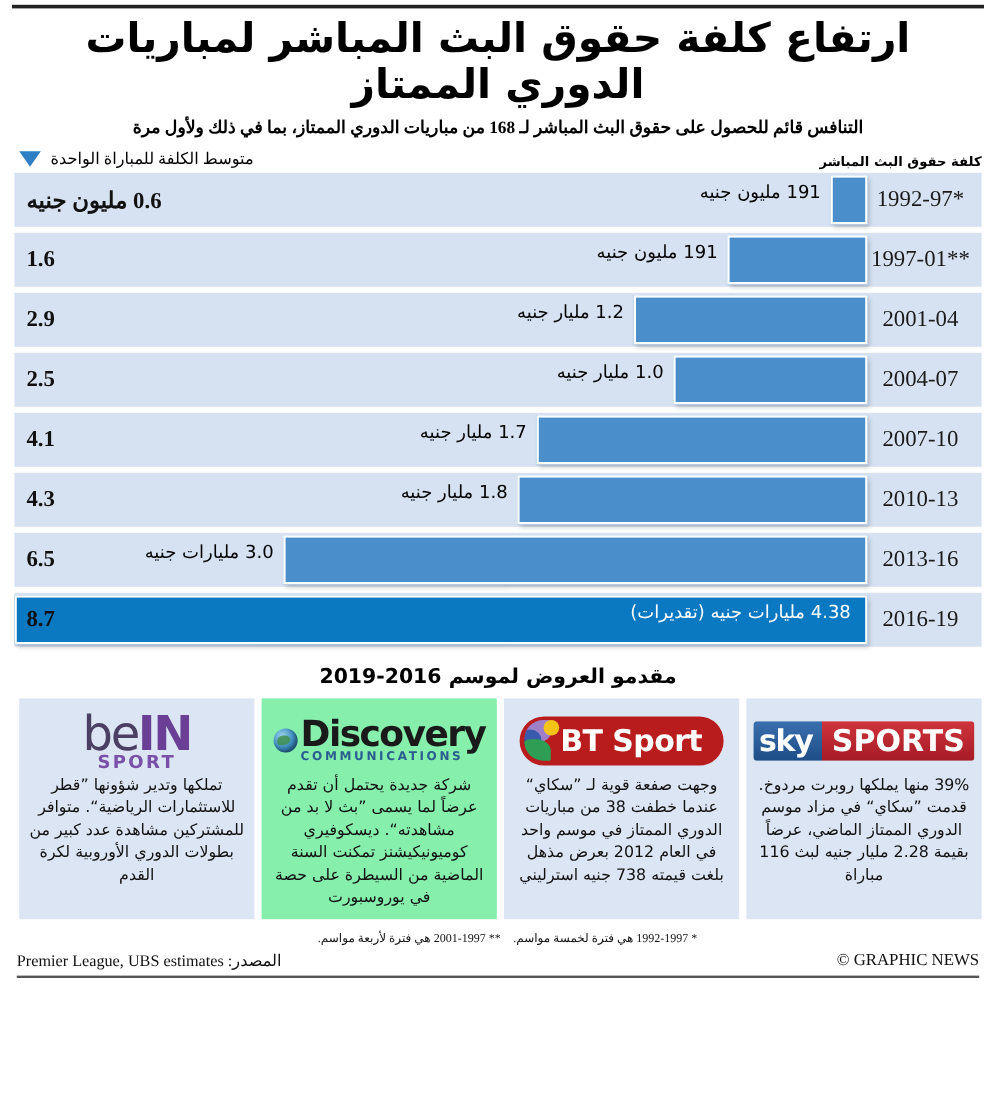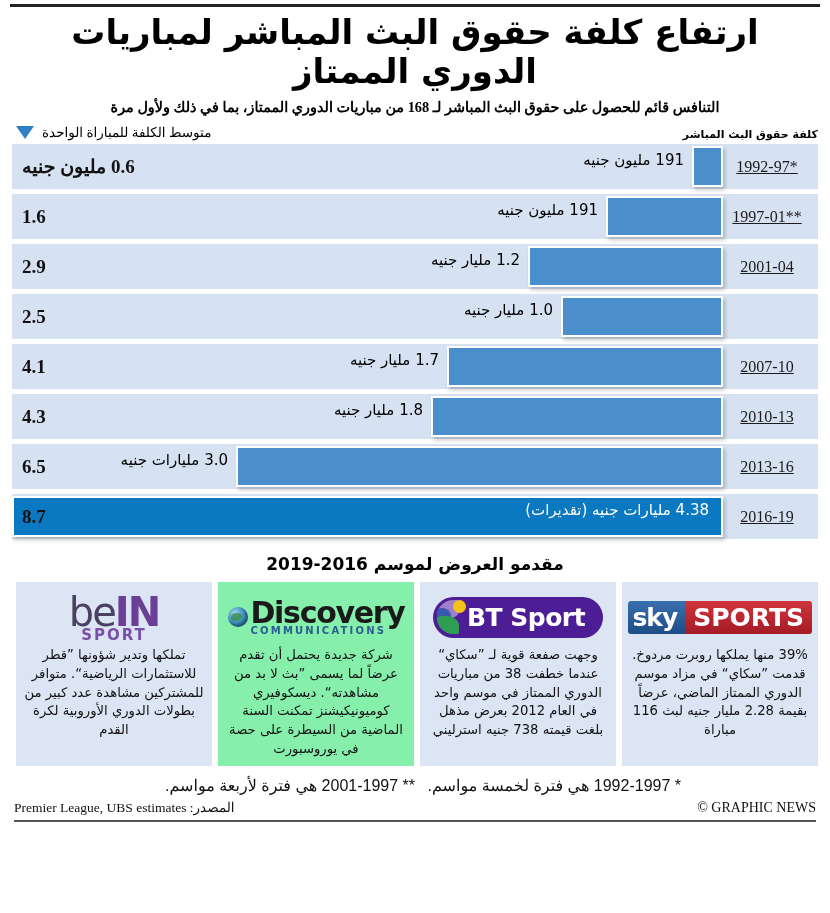--- a/index.html
+++ b/index.html
@@ -74,23 +74,22 @@
     font-family:"Liberation Serif", serif;
     font-weight:bold;font-size:19px;color:#111;
     direction:rtl;
     white-space:nowrap;
   }
   .row .period{
     position:absolute;top:0;right:0;
     width:102px;height:45px;
     display:flex;align-items:center;justify-content:center;
     font-family:"Liberation Serif", serif;
-    font-size:16px;color:#1b1b1b;
+    font-size:19px;color:#1b1b1b;
     direction:ltr;
-    text-decoration:underline;
   }
   .bar{
     position:absolute;top:2px;
     height:41px;
     background:#4a8fcc;
     border:2px solid #ffffff;
     box-sizing:border-box;
     box-shadow:2px 3px 4px rgba(0,0,0,0.22);
     display:flex;align-items:center;
   }
@@ -162,21 +161,21 @@
     font-family:"DejaVu Sans", sans-serif;font-weight:bold;
     font-size:30px;color:#1a1a1a;letter-spacing:-1.3px;display:block;
   }
   .disc-txt .d2{
     font-family:"DejaVu Sans", sans-serif;font-weight:bold;
     font-size:10px;color:#2a5d8f;letter-spacing:2.2px;display:block;margin-top:-2px;
   }
 
   
   .bt{
-    position:relative;background:#4c1d95;border-radius:22px;
+    position:relative;background:#b91c1c;border-radius:22px;
     padding:6px 18px 6px 34px;direction:ltr;display:inline-block;
   }
   .bt .blob{
     position:absolute;left:4px;top:3px;width:30px;height:34px;overflow:hidden;border-radius:16px 4px 4px 16px;
   }
   .bt .blob i{position:absolute;display:block;}
   .bt .blob .p{left:0;top:0;width:22px;height:18px;background:#9f7fc8;border-radius:50% 10% 40% 20%;}
   .bt .blob .y{left:16px;top:0px;width:13px;height:13px;background:#f3c417;border-radius:50%;}
   .bt .blob .g{left:-2px;top:16px;width:24px;height:20px;background:#2f9e55;border-radius:30% 50% 20% 50%;}
   .bt .blob .b{left:-4px;top:8px;width:18px;height:16px;background:#2b57a8;border-radius:50%;opacity:.9;}
@@ -194,22 +193,22 @@
   }
   .sky .s2{
     background:linear-gradient(#d0343c,#a51b26);
     color:#fff;font-family:"DejaVu Sans", sans-serif;font-weight:bold;
     font-size:25px;padding:2px 8px;letter-spacing:0px;
   }
 
   
   .footnotes{
     text-align:center;
-    font-family:Liberation Sans, sans-serif;
-    font-size:16px;
+    font-family:Liberation Serif, serif;
+    font-size:10px;
     padding:10px 14px 2px 30px;color:#111;
     direction:rtl;
   }
   .footnotes span{margin:0 4px;}
   .sourcerow{
     display:flex;justify-content:space-between;align-items:flex-end;
     padding:2px 14px 0 14px;
   }
   .copyright{
     font-family:"Liberation Serif", serif;
@@ -258,20 +257,21 @@
       <div class="row">
         <div class="bar" style="right: 95px; width: 195px;"></div>
         <div class="barlabel" style="right: 298px;">1.2 مليار جنيه</div>
         <div class="avg">2.9</div>
         <div class="period">2001-04</div>
       </div>
       <div class="row">
         <div class="bar" style="right: 95px; width: 162px;"></div>
         <div class="barlabel" style="right: 265px;">1.0 مليار جنيه</div>
         <div class="avg">2.5</div>
+        <div class="period">2004-07</div>
       </div>
       <div class="row">
         <div class="bar" style="right: 95px; width: 276px;"></div>
         <div class="barlabel" style="right: 379px;">1.7 مليار جنيه</div>
         <div class="avg">4.1</div>
         <div class="period">2007-10</div>
       </div>
       <div class="row">
         <div class="bar" style="right: 95px; width: 292px;"></div>
         <div class="barlabel" style="right: 395px;">1.8 مليار جنيه</div>

